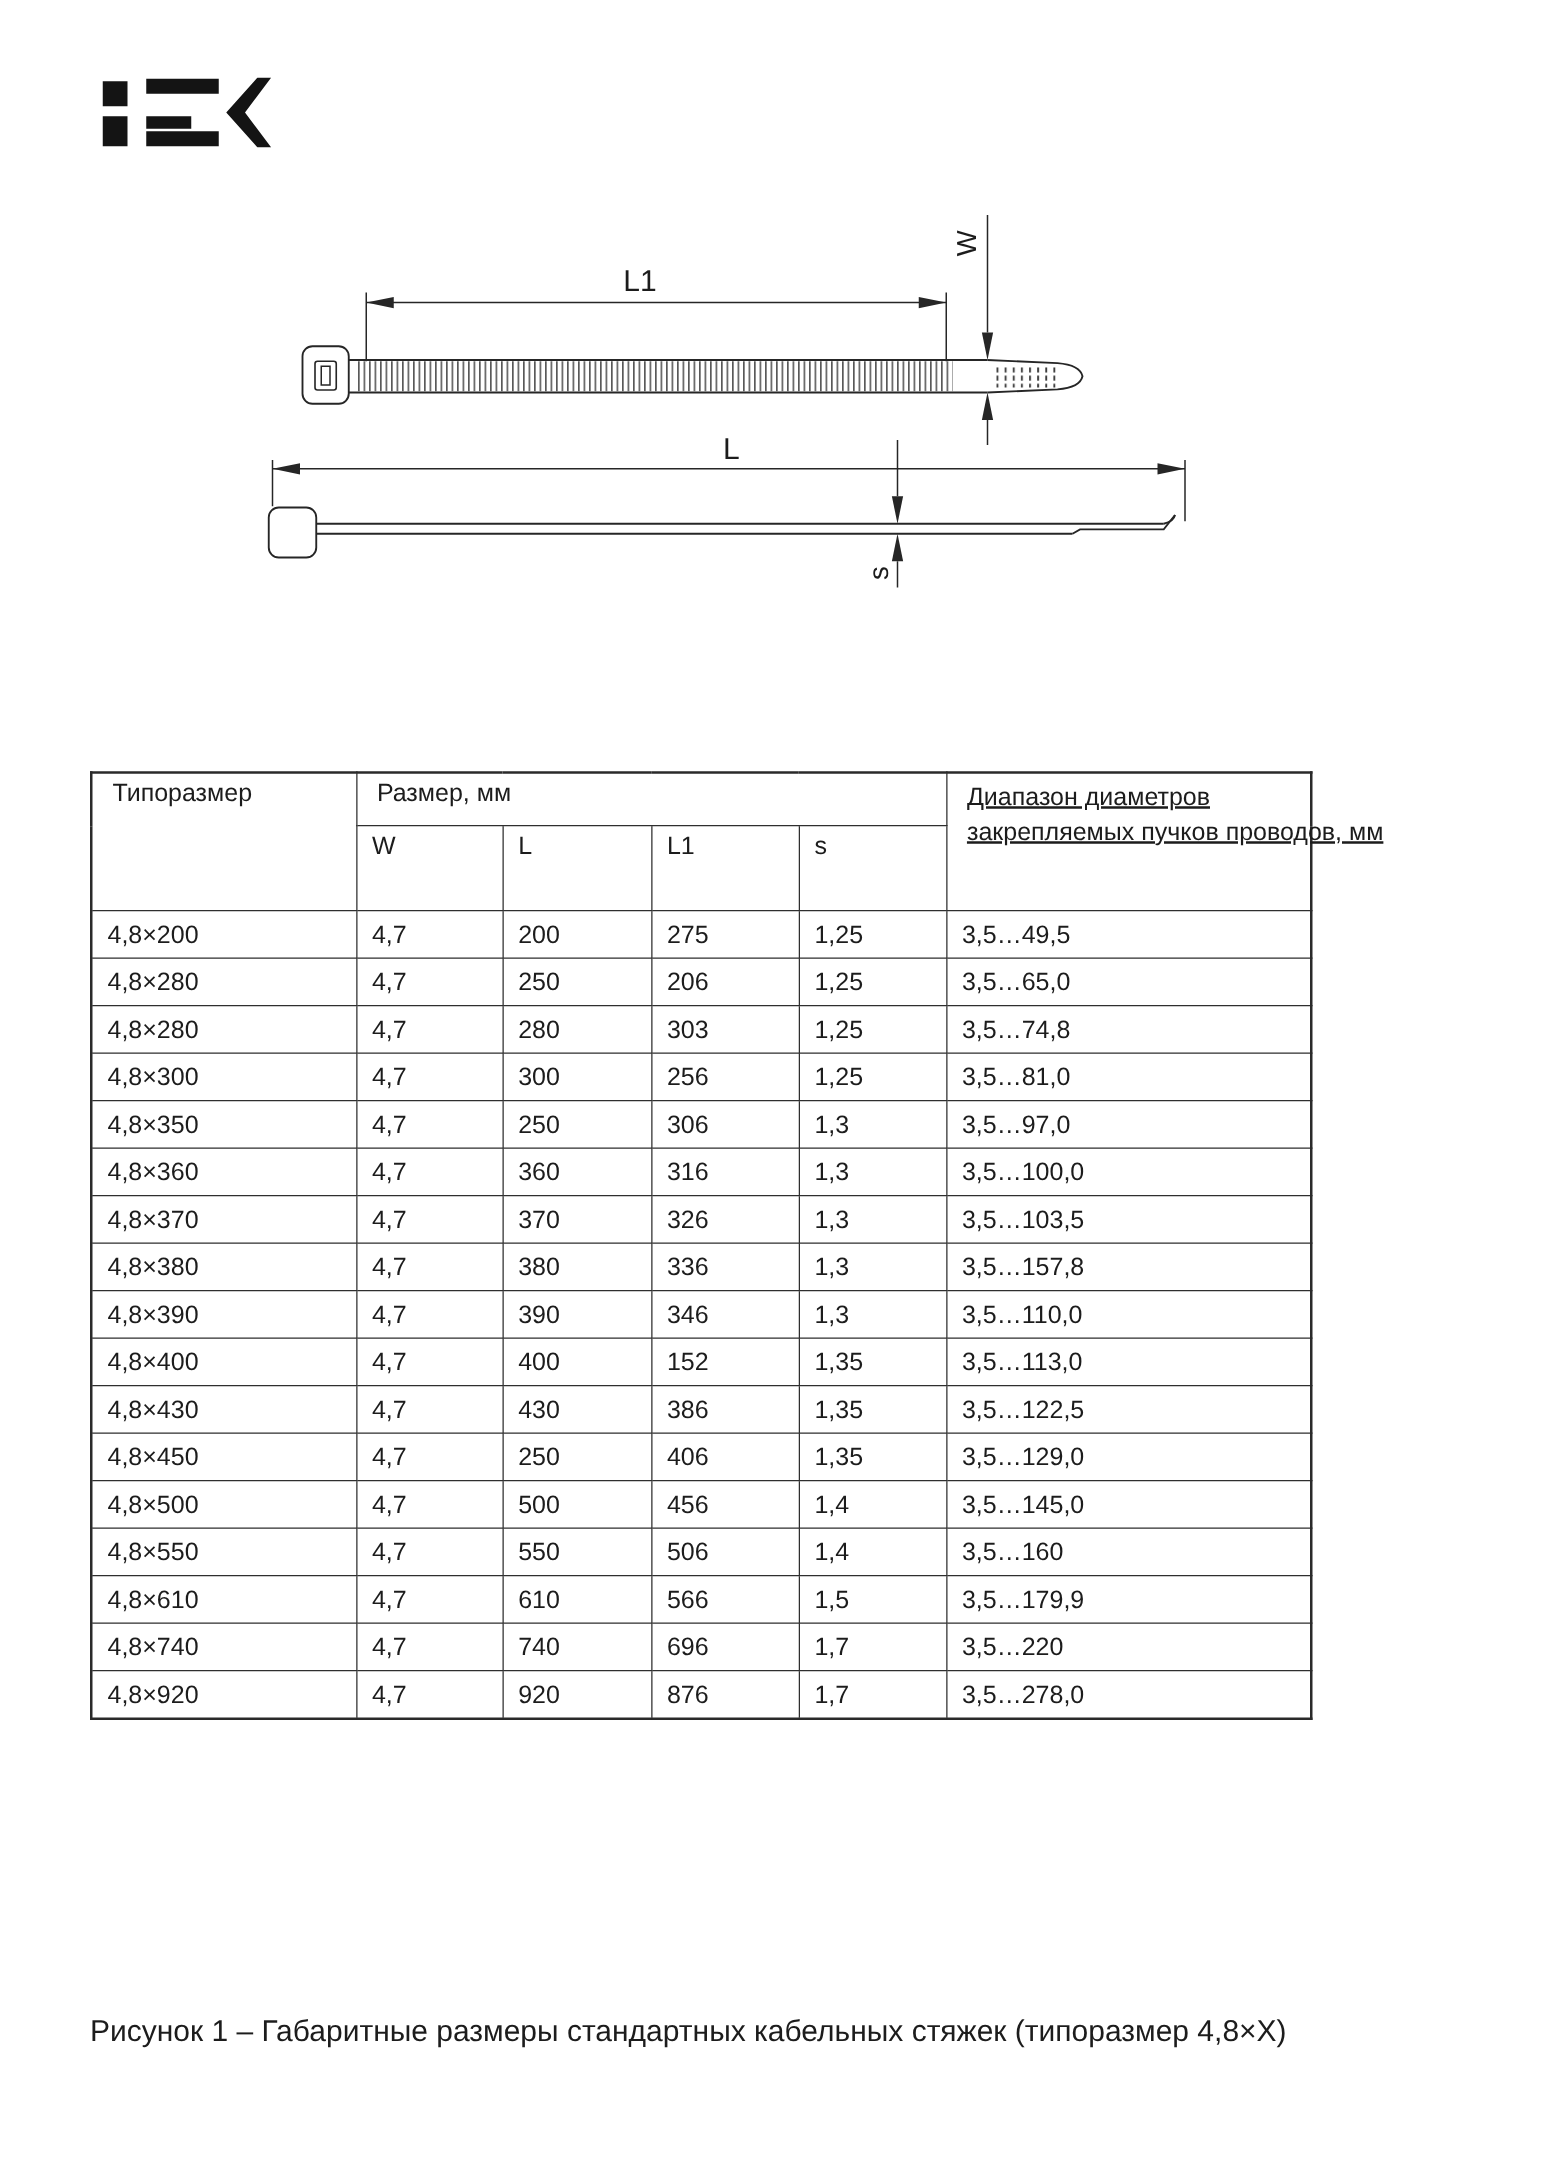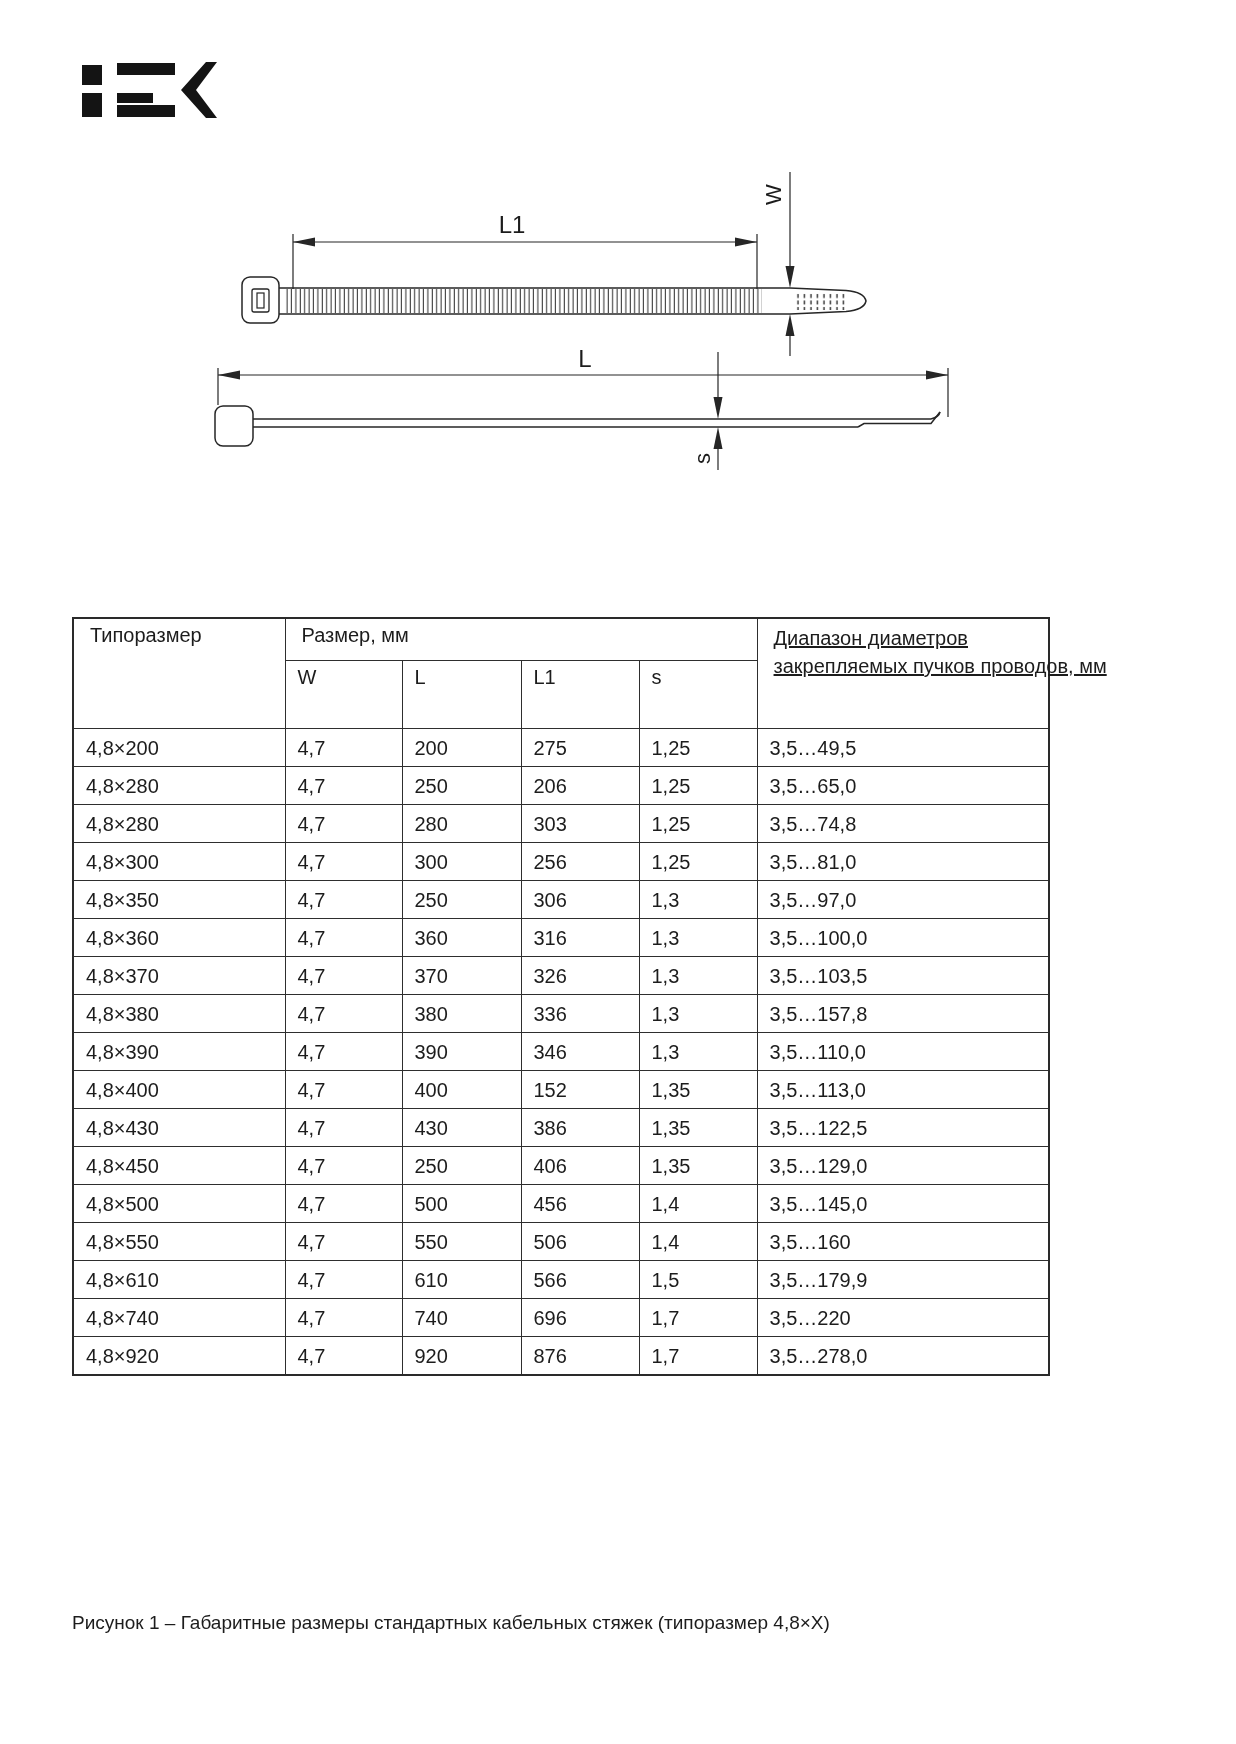--- a/index.html
+++ b/index.html
@@ -27,21 +27,21 @@
     padding:0 4px 0 12px;
   }
   .spec-table th { vertical-align:top; padding-top:5px; }
   .spec-table .hrow1 th { height:36px;padding-left:16px; }
   .spec-table .hrow2 th { height:62px; }
   .spec-table td { height:36px; vertical-align:middle; padding-top:1px; }
   .range-head { line-height:28px; white-space:nowrap;text-decoration:underline; }
 
   .caption {
     position:absolute; left:72px; top:1612px;
-    font-size:19px; color:#1c1c1c; white-space:nowrap;
+    font-size:24px; color:#1c1c1c; white-space:nowrap;
   }
 </style>
 </head>
 <body>
 
 <div class="page">
 
   <svg class="logo-svg" width="135" height="56" viewBox="0 0 135 56">
     <title>IEK</title>
     <g fill="#141414">

